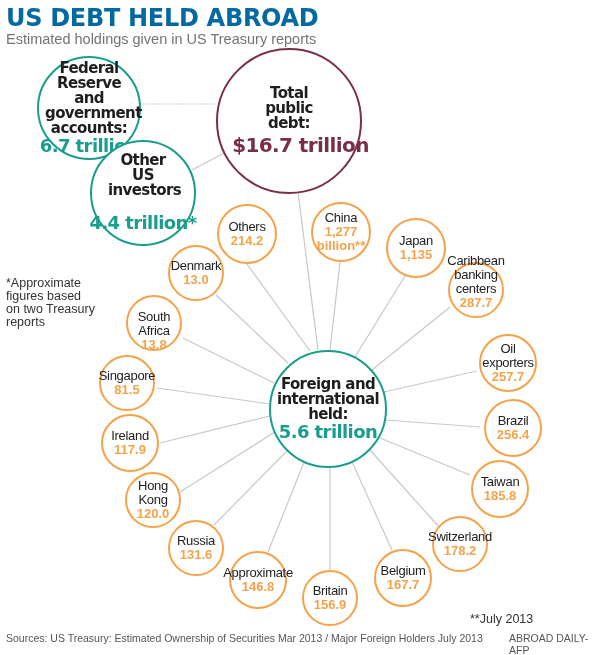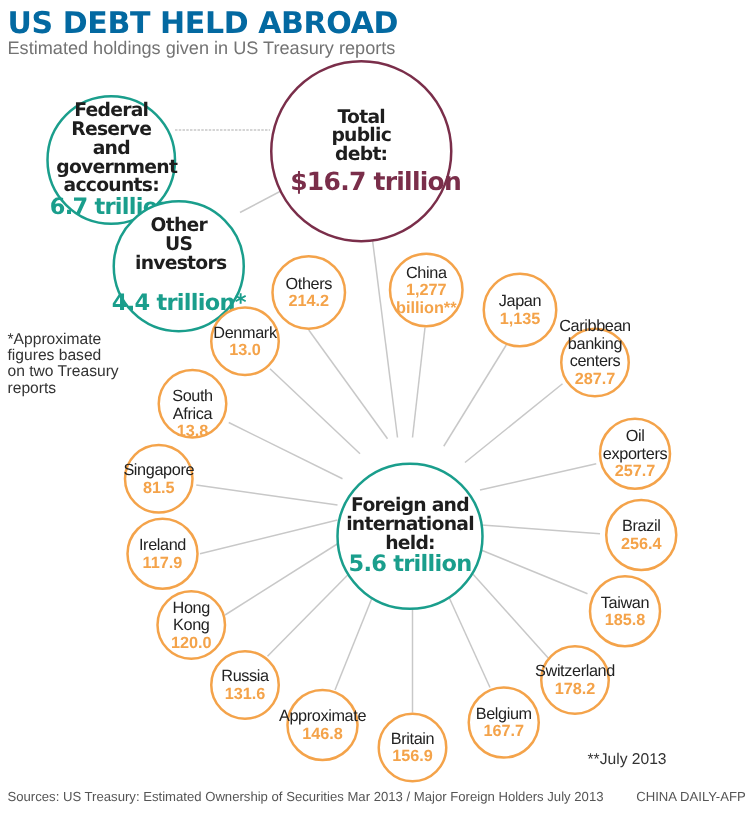--- a/index.html
+++ b/index.html
@@ -1,29 +1,29 @@
 <!DOCTYPE html>
 <html><head>
 <meta charset="utf-8">
 <style>
   html, body { margin: 0; padding: 0; background: #ffffff; }
   body { width: 600px; height: 655px; position: relative; overflow: hidden; font-family: "Liberation Sans", sans-serif; color: #222; }
   .title { position: absolute; left: 6px; top: 4px; font-size: 24px; font-weight: bold; letter-spacing: -0.3px; color: #0369a1; font-family: "DejaVu Sans", sans-serif; }
   .subtitle { position: absolute; left: 6px; top: 31px; font-size: 14.5px; color: #737373; }
   svg.lines { position: absolute; left: 0; top: 0; }
   .circle { position: absolute; border-radius: 50%; background: #fff; display: flex; flex-direction: column; align-items: center; justify-content: center; text-align: center; box-sizing: border-box; }
-  .big { border: 2.5px solid #1a9e8c; margin-top: 20px; }
+  .big { border: 2.5px solid #1a9e8c; }
   .maroon { border: 2.5px solid #7a2e4a; }
   .small { border: 2.5px solid #f4a34a; }
   .big .lbl, .maroon .lbl { font-weight: bold; font-size: 15px; line-height: 15px; color: #1e1e1e; font-family: "DejaVu Sans", sans-serif; letter-spacing: -0.6px; }
   .big .val { font-weight: bold; font-size: 18px; line-height: 20px; color: #1a9e8c; font-family: "DejaVu Sans", sans-serif; letter-spacing: -0.6px; white-space: nowrap; }
   .maroon .val { font-weight: bold; font-size: 20px; line-height: 24px; color: #7a2e4a; font-family: "DejaVu Sans", sans-serif; letter-spacing: -0.6px; white-space: nowrap; margin-top: 2px; padding-left: 23px; }
   .small .lbl { font-size: 13px; line-height: 14px; color: #222; white-space: nowrap; letter-spacing: -0.3px; }
   .small .val { font-size: 13px; line-height: 14px; color: #f4a34a; font-weight: bold; white-space: nowrap; }
-  .note { position: absolute; font-size: 12.5px; line-height: 13px; color: #333; }
+  .note { position: absolute; font-size: 12.5px; line-height: 13px; color: #333; margin-top: 12px; }
   .footer { position: absolute; top: 632px; font-size: 10.5px; color: #555; }
 </style>
 </head>
 <body>
 
 <div class="title">US DEBT HELD ABROAD</div>
 <div class="subtitle">Estimated holdings given in US Treasury reports</div>
 
 <svg class="lines" width="600" height="655">
   <g stroke="#c8c8c8" stroke-width="1.2" fill="none">
@@ -136,13 +136,13 @@
 </div>
 <div class="circle small" style="left:168px;top:245px;width:56px;height:56px;">
   <div class="lbl">Denmark</div>
   <div class="val">13.0</div>
 </div>
 
 <div class="note" style="left:6px;top:265px;width:92px;">*Approximate figures based on two Treasury reports</div>
 <div class="note" style="left:470px;top:601px;font-size:12.5px;">**July 2013</div>
 
 <div class="footer" style="left:6px;">Sources: US Treasury: Estimated Ownership of Securities Mar 2013 / Major Foreign Holders July 2013</div>
-<div class="footer" style="left:509px;">CHINA DAILY-AFP</div>
+<div class="footer" style="left:509px;">ABROAD DAILY-AFP</div>
 
 </body></html>

